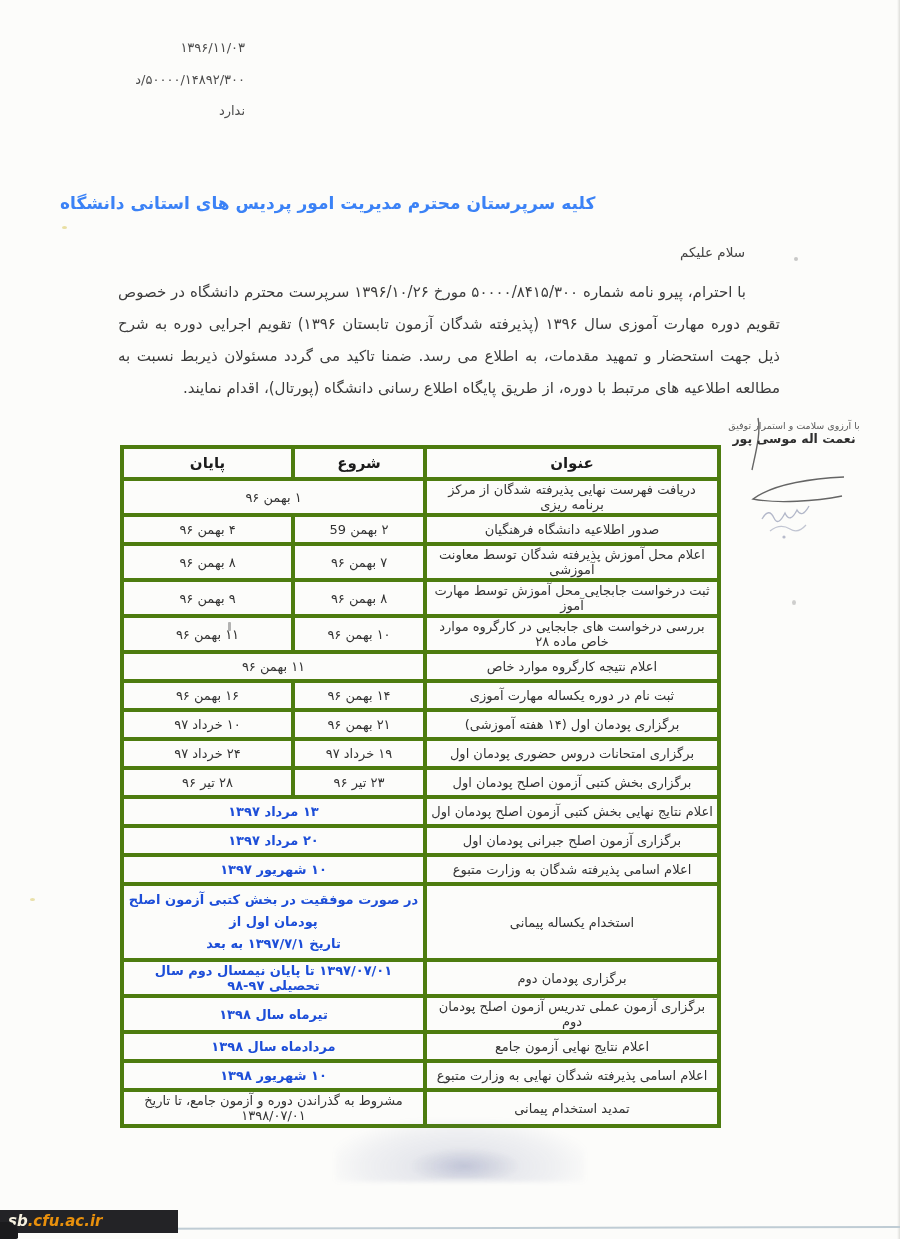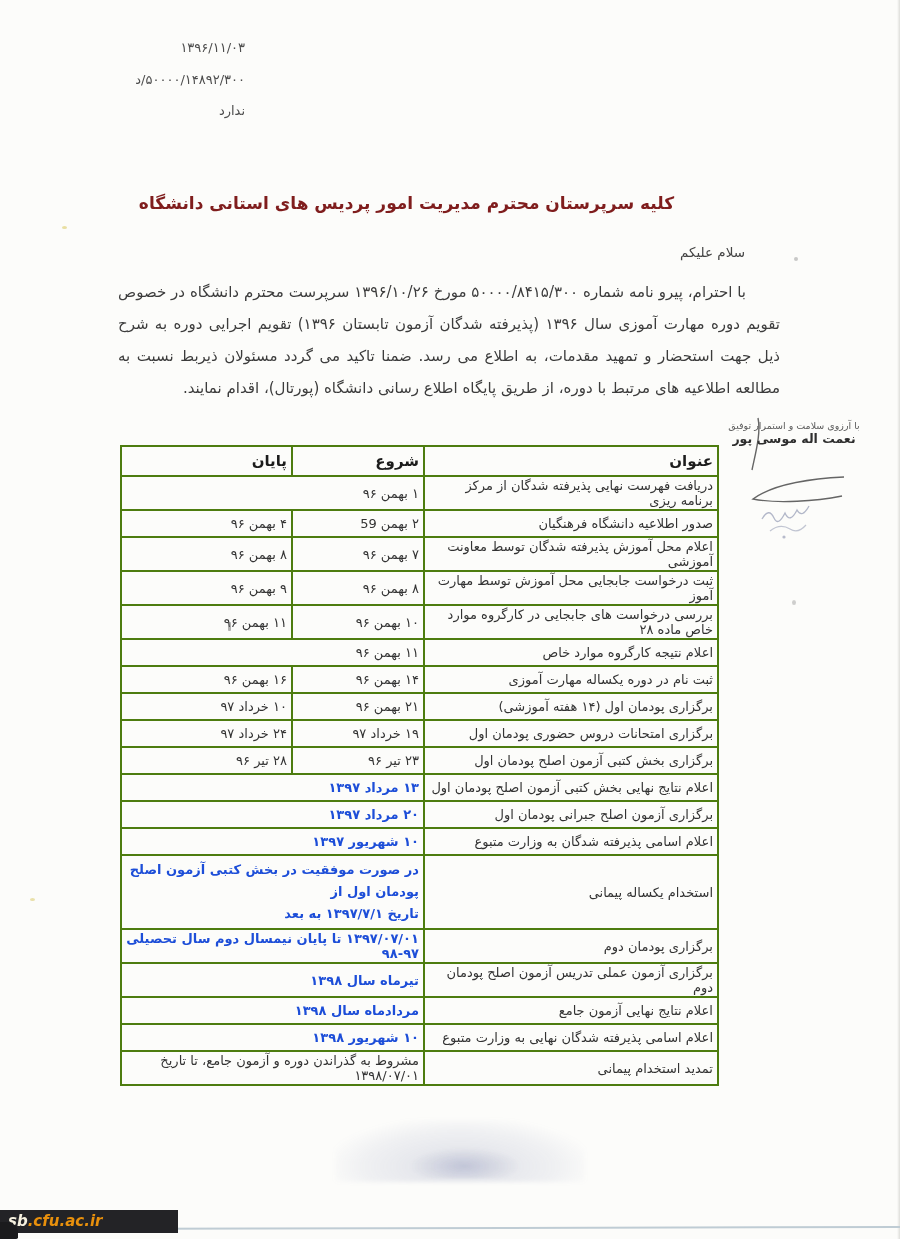--- a/index.html
+++ b/index.html
@@ -12,41 +12,41 @@
 
   
   .meta-line{position:absolute;right:655px;direction:rtl;font-size:13px;color:#4d4d4d;letter-spacing:.3px;}
   .meta-date{top:40px;}
   .meta-number{top:72px;}
   .meta-attach{top:103px;}
 
   
   .letter-title{
     position:absolute;top:193px;right:147px;left:60px;
-    direction:rtl;text-align:center;
-    font-size:17px;font-weight:bold;color:#7f1d1d;letter-spacing:.2px;
+    direction:rtl;text-align:left;
+    font-size:17px;font-weight:bold;color:#3b82f6;letter-spacing:.2px;
   }
   .greeting{position:absolute;top:244px;right:155px;direction:rtl;font-size:13.5px;color:#444;}
   .letter-body{
     position:absolute;top:276px;right:120px;width:662px;
     direction:rtl;text-align:justify;text-align-last:right;
     font-size:15px;line-height:32px;color:#3c3c3c;
     text-indent:34px;
   }
 
   
   .schedule{
     position:absolute;top:445px;left:120px;
     border-collapse:collapse;table-layout:fixed;width:597px;
     direction:rtl;
     border:2px solid #474747;
   }
   .schedule th,.schedule td{
-    border:2px solid #4d7c0f;
-    text-align:right;vertical-align:middle;
+    border:4px solid #4d7c0f;
+    text-align:center;vertical-align:middle;
     padding:1px 4px;overflow:hidden;
   }
   .schedule th{font-size:15px;font-weight:bold;color:#1c1c1c;height:26px;}
   .schedule td{font-size:13px;color:#333;height:23px;}
   .schedule td.bold{font-weight:bold;color:#1d4ed8;}
   .schedule td.multiline{white-space:pre-line;line-height:22px;padding:3px 4px;}
 
   
   .signature{
     position:absolute;top:420px;right:6px;width:200px;

